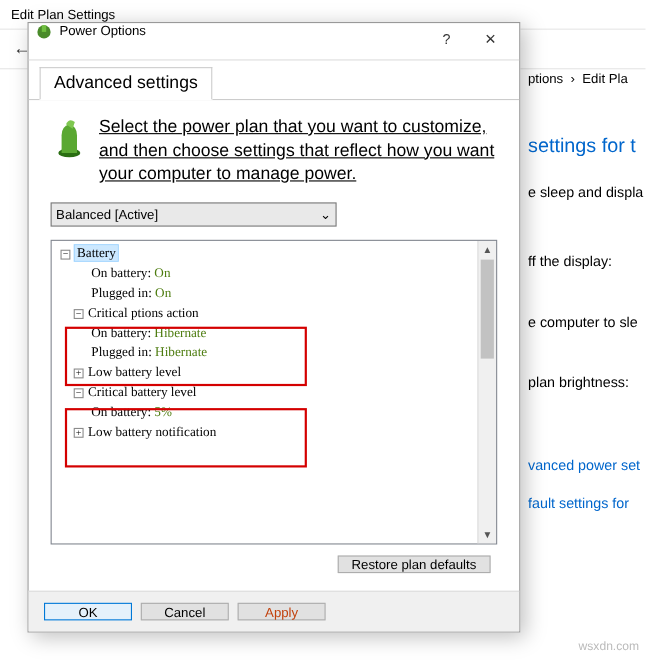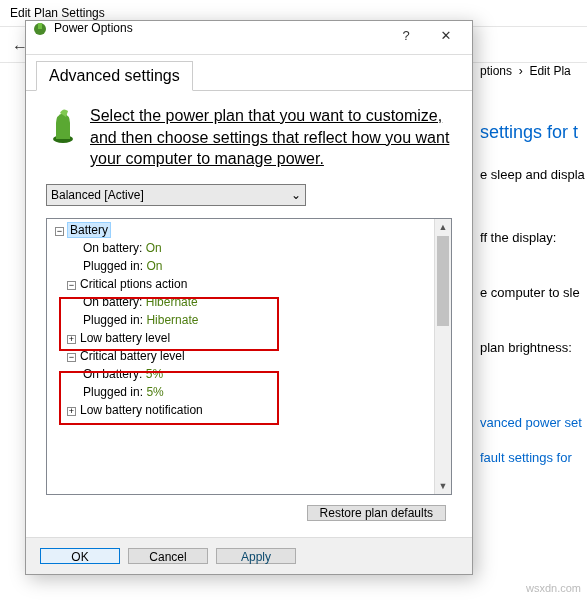--- a/index.html
+++ b/index.html
@@ -149,20 +149,21 @@
     position: relative;
     flex: 1;
     overflow: hidden;
     background: #fff;
   }
   .tree {
     padding: 2px 2px 2px 2px;
     font-size: 12px;
     height: 100%;
     overflow: hidden;
+    font-family: Liberation Serif, serif;
   }
   .tree-scrollbar {
     position: absolute;
     right: 0; top: 0; bottom: 0;
     width: 17px;
     background: #f0f0f0;
     border-left: 1px solid #dcdcdc;
     display: flex;
     flex-direction: column;
   }
@@ -223,21 +224,21 @@
     background: #e1e1e1;
     font-size: 12px;
     cursor: pointer;
   }
   .btn.default {
     background: #e5f1fb;
     border-color: #0078d7;
   }
   .btn.wide { padding: 0 12px; }
   .btn.disabled {
-    color: #0c4a6e;
+    color: #c2410c;
   }
   .footer {
     border-top: 1px solid #ddd;
     display: flex;
     justify-content: flex-start;
     gap: 8px;
     padding: 10px 14px;
     background: #f0f0f0;
   }
   .watermark {
@@ -324,23 +325,20 @@
         </div>
         <div class="node lvl1">
           <span class="sq">+</span><span>Low battery level</span>
         </div>
         <div class="node lvl1">
           <span class="sq">−</span><span>Critical battery level</span>
         </div>
         <div class="node lvl2">
           <span>On battery:</span> <span class="blue">5%</span>
         </div>
-        <div class="node lvl2">
-          <span>Plugged in:</span> <span class="blue">5%</span>
-        </div>
         <div class="node lvl1">
           <span class="sq">+</span><span>Low battery notification</span>
         </div>
       </div>
 
       <div class="tree-scrollbar">
         <div class="sb-btn">▲</div>
         <div class="sb-track">
           <div class="sb-thumb"></div>
         </div>

